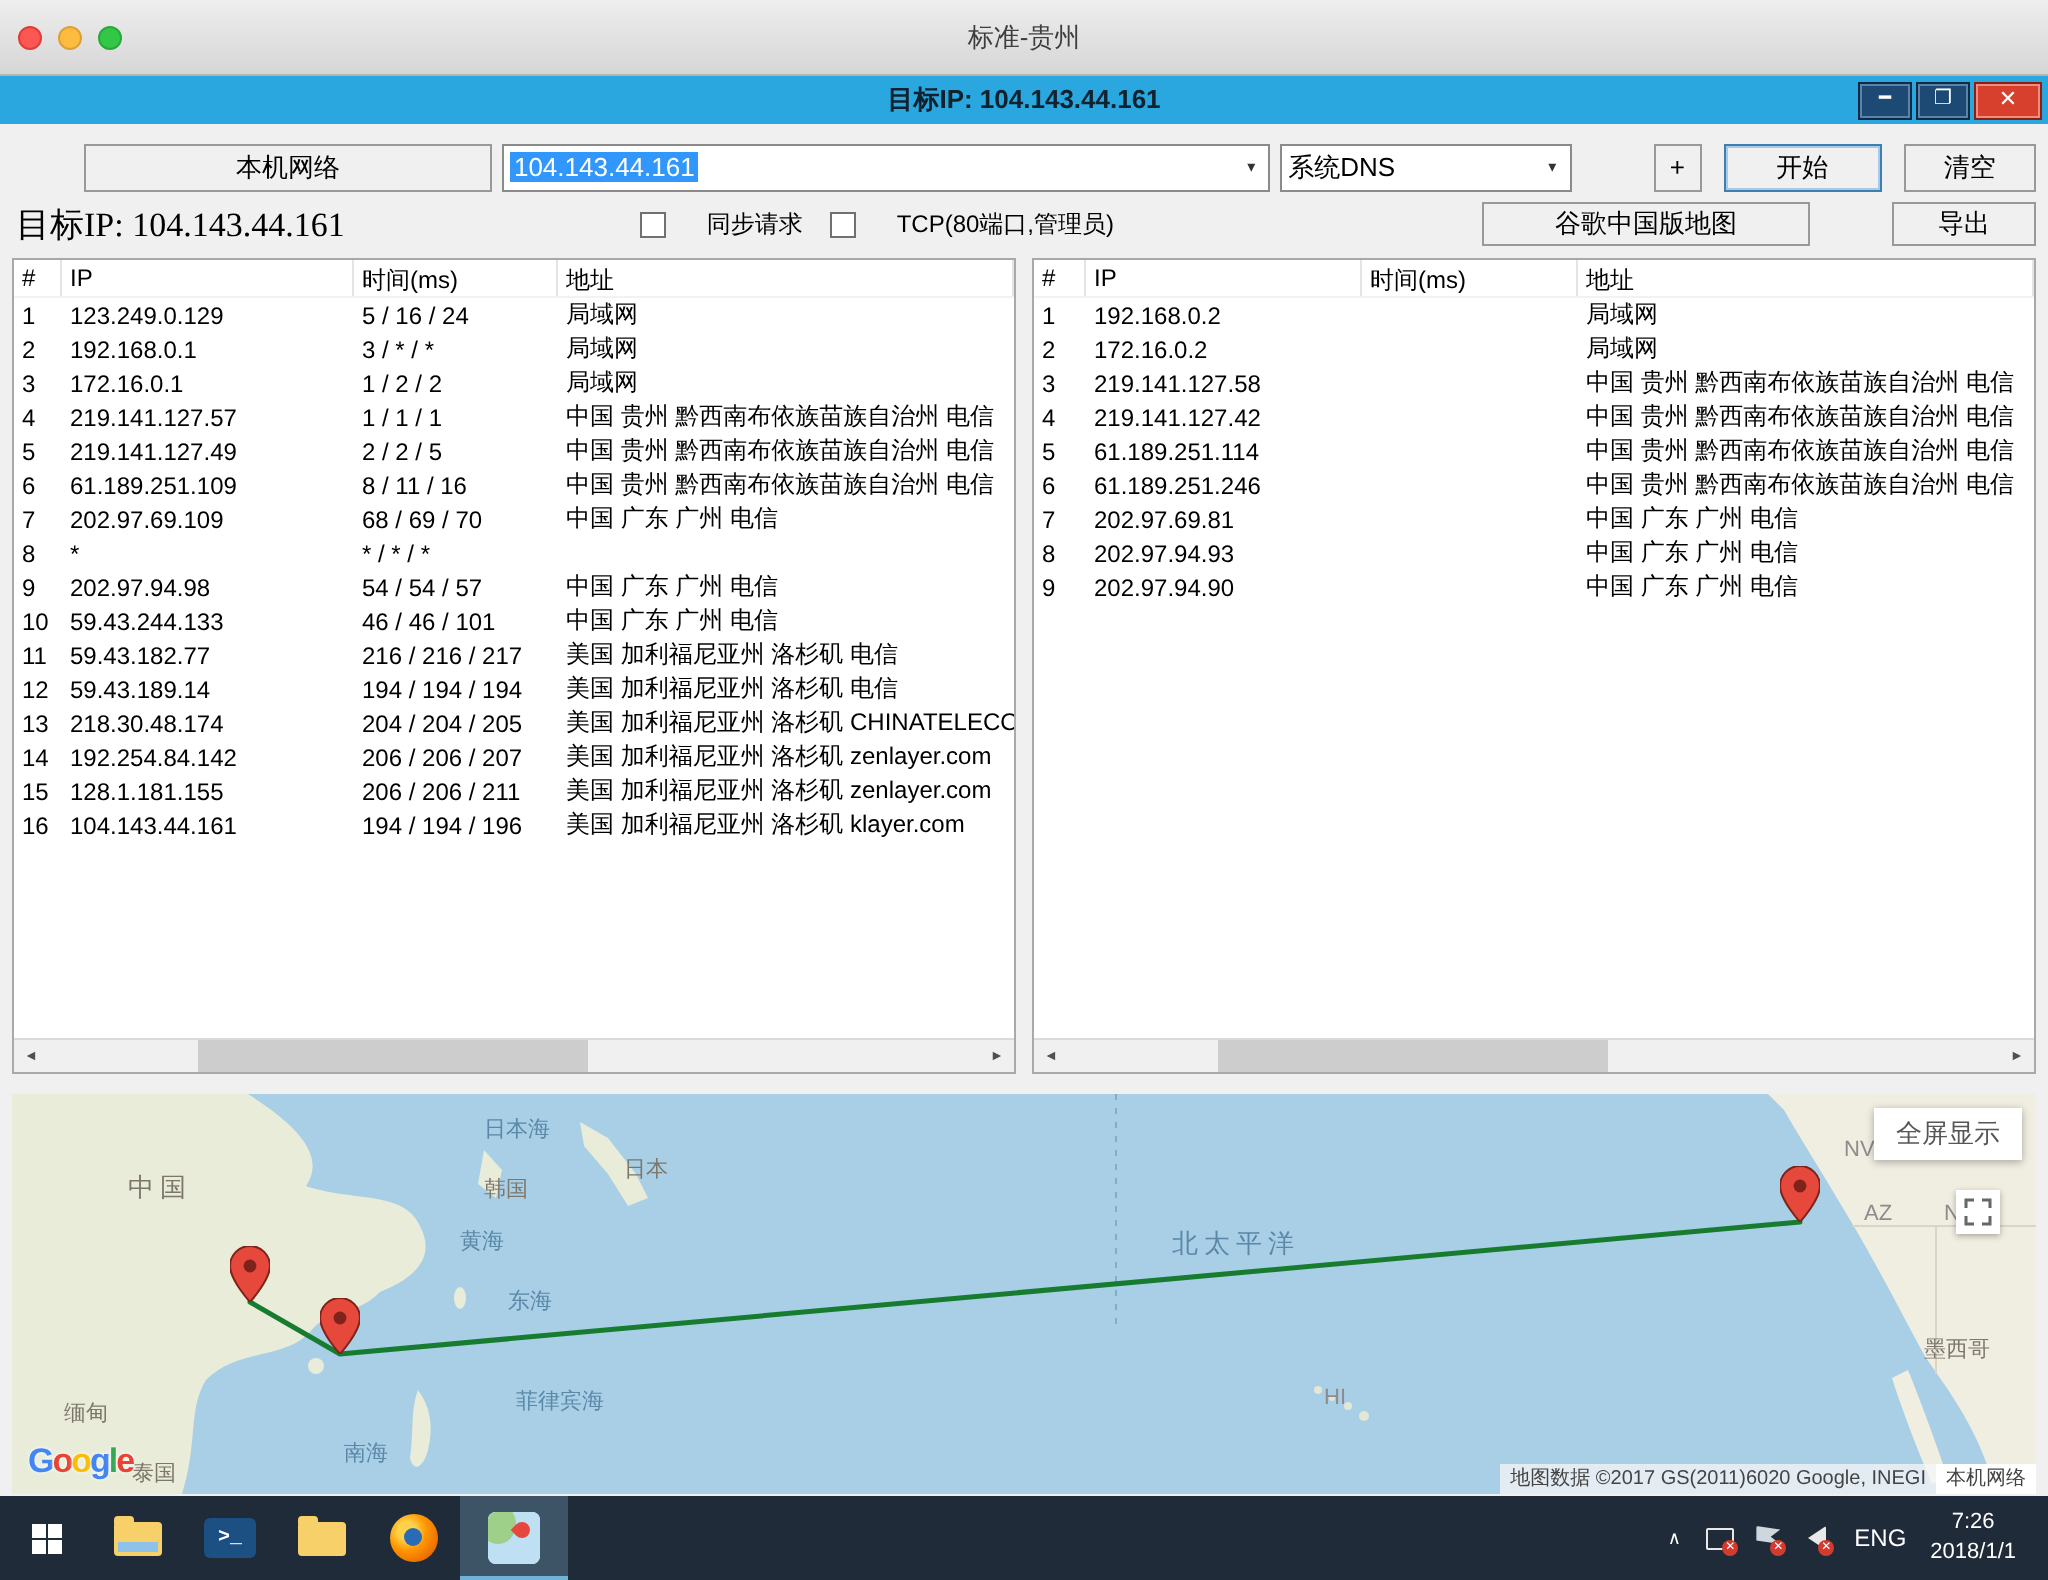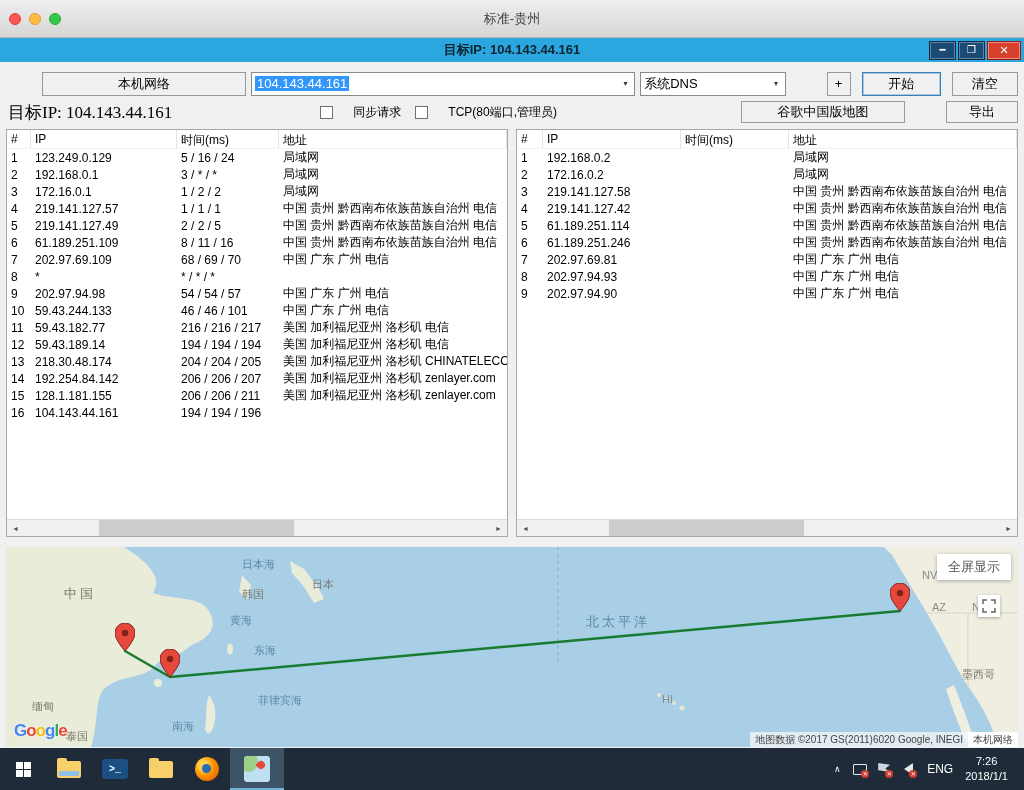--- a/index.html
+++ b/index.html
@@ -293,20 +293,21 @@
               <span>15</span>
               <span>128.1.181.155</span>
               <span>206 / 206 / 211</span>
               <span>美国 加利福尼亚州 洛杉矶 zenlayer.com</span>
             </div>
 
             <div class="trow">
               <span>16</span>
               <span>104.143.44.161</span>
               <span>194 / 194 / 196</span>
+              <span>美国 加利福尼亚州 洛杉矶 klayer.com</span>
             </div>
           </div>
         <div class="hscroll">
           <span class="hs-btn">◄</span>
           <span class="hs-track">
               <span class="hs-thumb"></span>
             </span>
           <span class="hs-btn">►</span>
         </div>
       </div>

